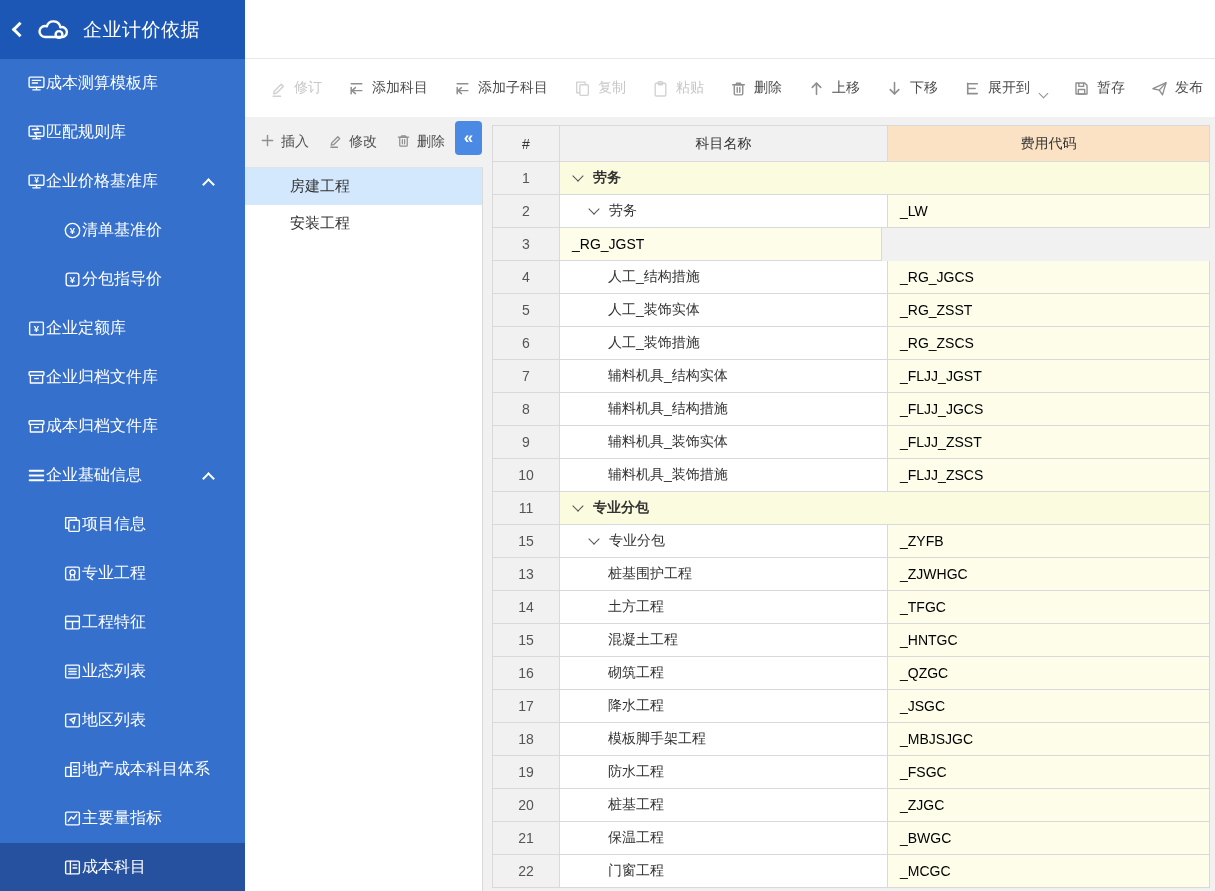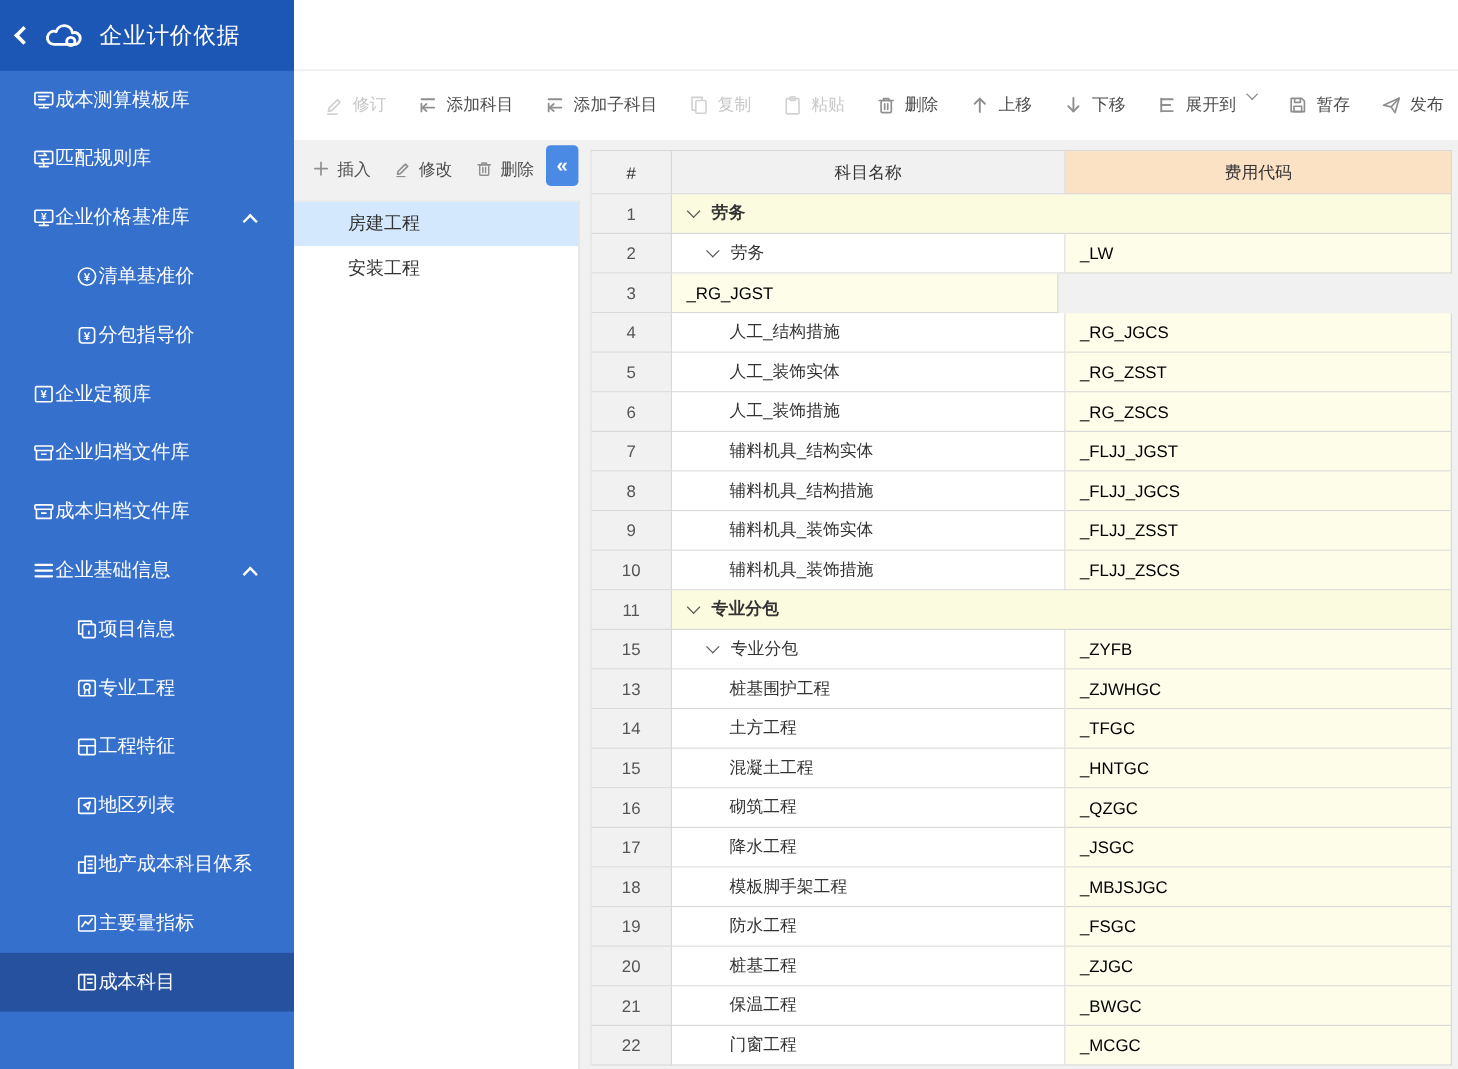--- a/index.html
+++ b/index.html
@@ -22,21 +22,21 @@
   .side-item.lv2{padding-left:63px}
   .side-item.selected{background:var(--c-sidebar-selected)}
   .side-item svg{width:19px;height:19px;flex:none}
   .chev-up{display:none;width:9px;height:9px;border-left:2px solid #fff;border-top:2px solid #fff;transform:rotate(45deg);margin-left:auto;margin-right:32px;margin-top:5px;flex:none}
   .side-item.expanded .chev-up{display:block}
 
   
   .main{flex:1;display:flex;flex-direction:column;min-width:0}
   .topstrip{height:59px;flex:none;background:#fff;border-bottom:1px solid #e7e7e7}
   .toolbar{height:58px;flex:none;background:#fff;display:flex;align-items:center;padding-left:25px;gap:26px}
-  .tbtn{display:flex;align-items:flex-start;gap:7px;font-size:14px;color:#4e4e4e;cursor:pointer;white-space:nowrap}
+  .tbtn{display:flex;align-items:flex-end;gap:7px;font-size:14px;color:#4e4e4e;cursor:pointer;white-space:nowrap}
   .tbtn svg{width:17px;height:17px;color:#8f8f8f}
   .tbtn.disabled{color:#c7c7c7;cursor:default}
   .tbtn.disabled svg{color:#d2d2d2}
   .dd-caret{display:none;width:7px;height:7px;border-right:1.6px solid #8f8f8f;border-bottom:1.6px solid #8f8f8f;transform:rotate(45deg);margin-left:3px;margin-top:-4px}
   .tbtn.dropdown .dd-caret{display:inline-block}
 
   .content{flex:1;display:flex;min-height:0;background:#f1f1f1}
 
   
   .left-panel{width:238px;flex:none;display:flex;flex-direction:column}
@@ -318,20 +318,29 @@
             <svg>
               <use href="#grid-icon"></use>
             </svg>
           </span>
           <span class="lbl">工程特征</span>
 
         </div>
         <div class="side-item lv2">
           <span class="ic" style="display:flex">
             <svg>
+              <use href="#list-icon"></use>
+            </svg>
+          </span>
+          <span class="lbl">业态列表</span>
+
+        </div>
+        <div class="side-item lv2">
+          <span class="ic" style="display:flex">
+            <svg>
               <use href="#send-square-icon"></use>
             </svg>
           </span>
           <span class="lbl">地区列表</span>
 
         </div>
         <div class="side-item lv2">
           <span class="ic" style="display:flex">
             <svg>
               <use href="#building-icon"></use>

